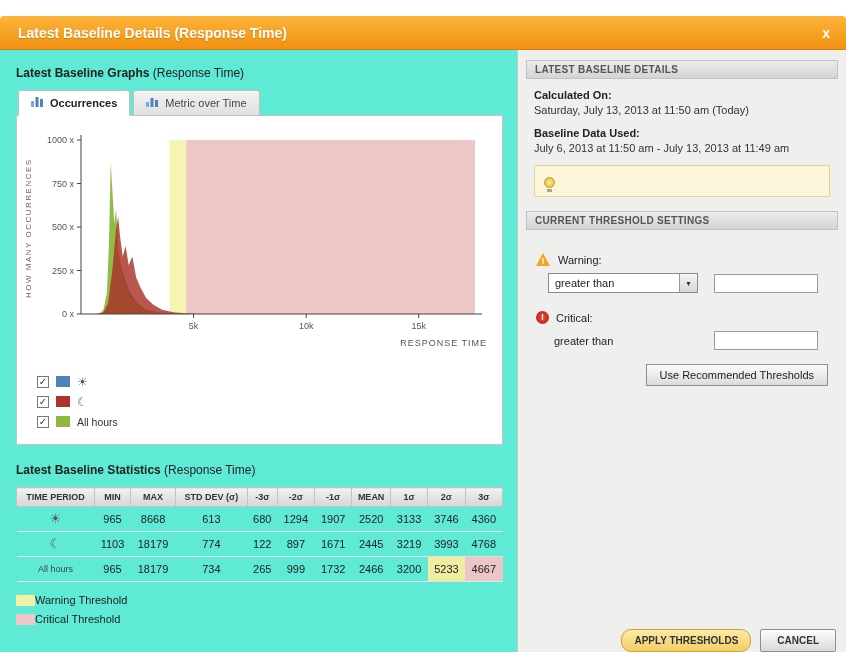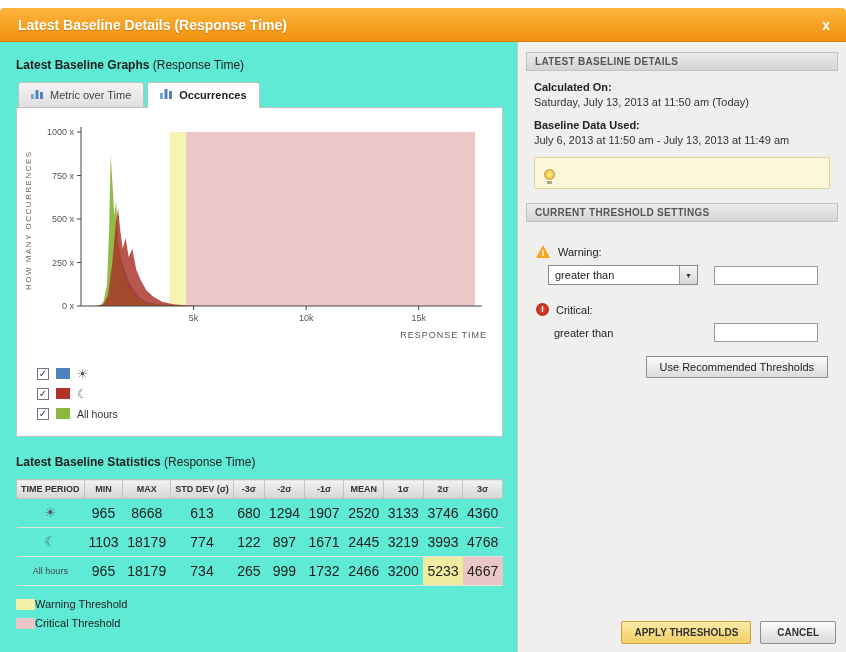--- a/index.html
+++ b/index.html
@@ -1,19 +1,19 @@
 <!DOCTYPE html>
 <html><head>
 <meta charset="utf-8">
 <style>
   html,body{margin:0;padding:0;background:#fff;}
   *{box-sizing:border-box;}
   .app{width:846px;height:652px;position:relative;background:#fff;font-family:"Liberation Sans",sans-serif;overflow:hidden;}
   
-  .titlebar{margin-top:8px;height:34px;background:linear-gradient(#fcb53b,#f29111);border-bottom:1px solid #d97e0a;border-radius:4px 4px 0 0;display:flex;align-items:center;padding:0 14px 0 18px;}
+  .titlebar{margin-top:16px;height:34px;background:linear-gradient(#fcb53b,#f29111);border-bottom:1px solid #d97e0a;border-radius:4px 4px 0 0;display:flex;align-items:center;padding:0 14px 0 18px;}
   .titlebar .title{color:#fff;font-size:14px;font-weight:bold;text-shadow:0 1px 1px rgba(140,80,0,.4);flex:1;}
   .titlebar .close{color:#fff;font-weight:bold;font-size:14px;cursor:pointer;padding:0 2px;}
   
   .body{display:flex;height:613px;}
   .left{width:517px;padding:10px 14px 0 16px;background:#5eead4;}
   .right{flex:1;background:#efefee;border-left:1px solid #c9c9c9;display:flex;flex-direction:column;padding:10px 8px 8px;}
   
   .section-heading{font-size:12px;color:#222;margin:6px 0 10px;}
   .section-heading .b{font-weight:bold;}
   
@@ -32,21 +32,21 @@
   .cb{width:12px;height:12px;border:1px solid #777;background:#fff;font-size:10px;line-height:10px;text-align:center;color:#233a66;cursor:pointer;}
   .cb.checked:after{content:"\2713";}
   .swatch{width:14px;height:11px;display:inline-block;}
   .glyph{font-size:12px;color:#555;line-height:12px;font-family:"DejaVu Sans",sans-serif;}
   .glyph-sun:after{content:"\2600";}
   .glyph-moon:after{content:"\263E";}
   .cb-label{font-size:10.5px;color:#333;}
   
   table.stats{border-collapse:collapse;width:100%;margin-top:2px;}
   table.stats th{background:linear-gradient(#f2f2f2,#d6d6d6);border:1px solid #c3c3c3;padding:4px 2px;font-size:9px;color:#333;font-weight:bold;text-align:center;}
-  table.stats td{padding:6px 3px;text-align:center;color:#222;border-bottom:1px solid #e2e2e2;font-size:14px;}
+  table.stats td{padding:6px 3px;text-align:center;color:#222;border-bottom:1px solid #e2e2e2;font-size:11px;}
   table.stats td.period{font-size:9px;color:#444;}
   table.stats td.period .glyph{font-size:13px;}
   td.cell-warning{background:#f1eda0;}
   td.cell-critical{background:#eac6c6;}
   
   .below-table{display:flex;justify-content:space-between;margin-top:12px;}
   .tl-row{display:flex;align-items:center;margin-bottom:7px;}
   .tl-swatch{width:19px;height:11px;display:inline-block;}
   .tl-label{font-size:11px;color:#222;}
   a.reset-link{font-size:11px;color:#3b6fd4;text-decoration:none;margin-right:2px;}
@@ -68,21 +68,21 @@
   .ctrl-row{display:flex;align-items:center;gap:16px;margin-left:14px;margin-bottom:4px;}
   .select{display:flex;width:150px;border:1px solid #8a8a8a;background:#fff;height:20px;align-items:center;font-size:11px;color:#222;cursor:pointer;}
   .select .txt{flex:1;padding:0 6px;}
   .select .arrow{width:18px;height:100%;background:linear-gradient(#f6f6f6,#d6d6d6);border-left:1px solid #9a9a9a;display:flex;align-items:center;justify-content:center;font-size:7px;color:#333;}
   .select .arrow:after{content:"\25BC";}
   input.thresh{width:104px;height:19px;border:1px solid #999;font-size:11px;padding:0 4px;background:#fff;}
   .crit-op{width:150px;font-size:11px;color:#222;padding-left:6px;}
   .btn-reco{display:block;margin:14px 4px 0 auto;padding:4px 13px;background:linear-gradient(#fbfbfb,#dcdcdc);border:1px solid #8f8f8f;border-radius:0;font-size:11px;color:#222;cursor:pointer;font-family:inherit;}
   
   .footer{margin-top:auto;display:flex;justify-content:flex-end;gap:9px;padding:0 2px 3px;}
-  .btn-apply{background:linear-gradient(#fceaa6,#f2cf66);border:1px solid #c9a23b;font-weight:bold;font-size:10px;padding:5px 12px;color:#333;border-radius:2px;cursor:pointer;font-family:inherit;}
+  .btn-apply{background:linear-gradient(#fceaa6,#f2cf66);border:1px solid #c9a23b;font-weight:bold;font-size:10px;padding:5px 12px;color:#333;border-radius:10px;cursor:pointer;font-family:inherit;}
   .btn-cancel{background:linear-gradient(#fdfdfd,#d9d9d9);border:1px solid #8f8f8f;font-weight:bold;font-size:10px;padding:5px 16px;color:#333;border-radius:2px;cursor:pointer;font-family:inherit;}
 </style>
 </head>
 <body>
 
 <div class="app">
 
   <div class="titlebar">
     <div class="title">Latest Baseline Details (Response Time)</div>
     <div class="close">x</div>
@@ -90,35 +90,35 @@
 
   <div class="body">
 
     <div class="left">
 
       <div class="section-heading">
         <span class="b">Latest Baseline Graphs</span><span> (Response Time)</span>
       </div>
 
       <div class="tabs">
+        <div class="tab active">
+          <span><svg width="13" height="11">
+                <rect x="0" y="5" width="3" height="6" fill="#7aa7d8"></rect>
+                <rect x="4.5" y="1" width="3" height="10" fill="#4f81bd"></rect>
+                <rect x="9" y="3" width="3" height="8" fill="#4f81bd"></rect>
+              </svg></span>
+          <span>Occurrences</span>
+        </div>
         <div class="tab">
           <span><svg width="13" height="11">
                 <rect x="0" y="6" width="3" height="5" fill="#7aa7d8"></rect>
                 <rect x="4.5" y="2" width="3" height="9" fill="#4f81bd"></rect>
                 <rect x="9" y="4" width="3" height="7" fill="#4f81bd"></rect>
               </svg></span>
           <span>Metric over Time</span>
-        </div>
-        <div class="tab active">
-          <span><svg width="13" height="11">
-                <rect x="0" y="5" width="3" height="6" fill="#7aa7d8"></rect>
-                <rect x="4.5" y="1" width="3" height="10" fill="#4f81bd"></rect>
-                <rect x="9" y="3" width="3" height="8" fill="#4f81bd"></rect>
-              </svg></span>
-          <span>Occurrences</span>
         </div>
       </div>
 
       <div class="chart-box">
         <div class="chart-flex">
           <div class="y-title">HOW MANY OCCURRENCES</div>
           <div>
             <svg id="chart-svg" width="452" height="202">
                 <rect x="134.5" y="10" width="16.5" height="174" fill="#f7f3b3"></rect>
                 <rect x="151.1" y="10" width="288.9" height="174" fill="#edc7c7"></rect>

